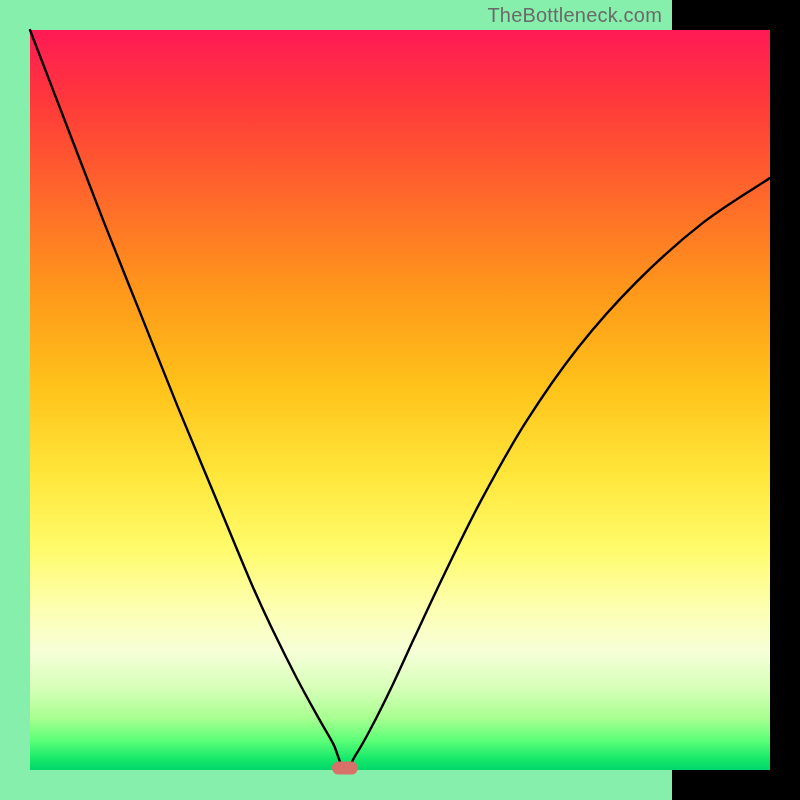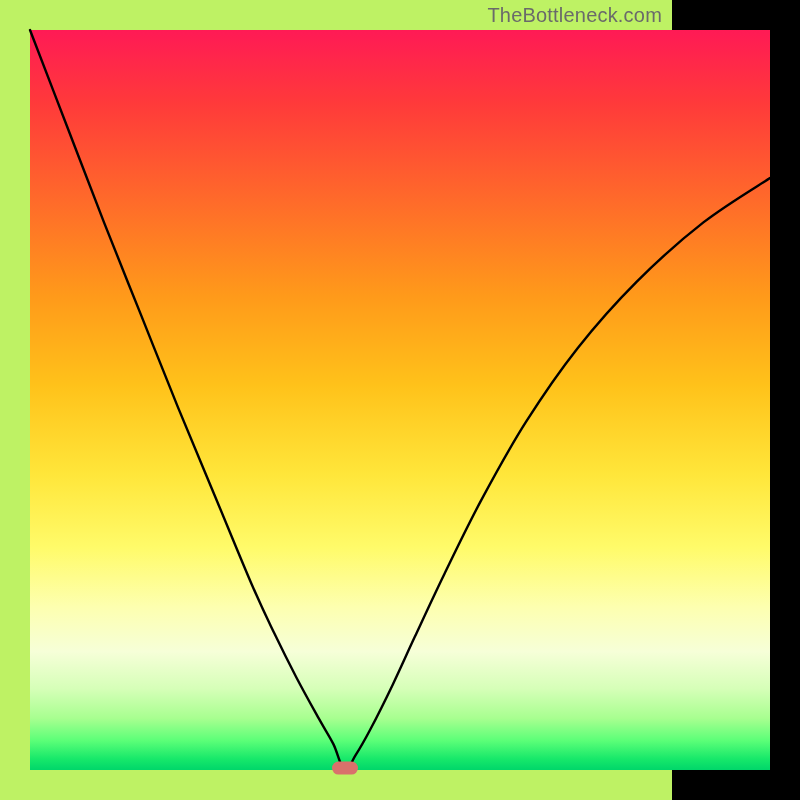--- a/index.html
+++ b/index.html
@@ -8,21 +8,21 @@
     width: 800px;
     height: 800px;
     background: #000;
     overflow: hidden;
     font-family: Arial, Helvetica, sans-serif;
   }
   .frame {
     position: relative;
     width: 672px;
     height: 800px;
-    background: #bef264;
+    background: #86efac;
   }
   .plot-area {
     position: absolute;
     left: 30px;
     top: 30px;
     width: 740px;
     height: 740px;
     background: linear-gradient(to bottom,
       #ff1a55 0%,
       #ff3a3a 10%,

